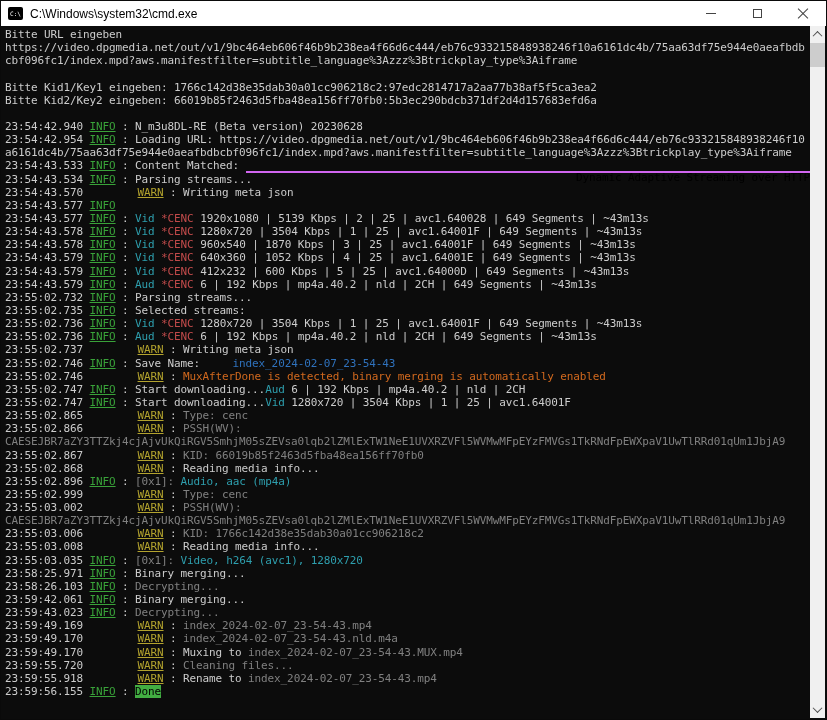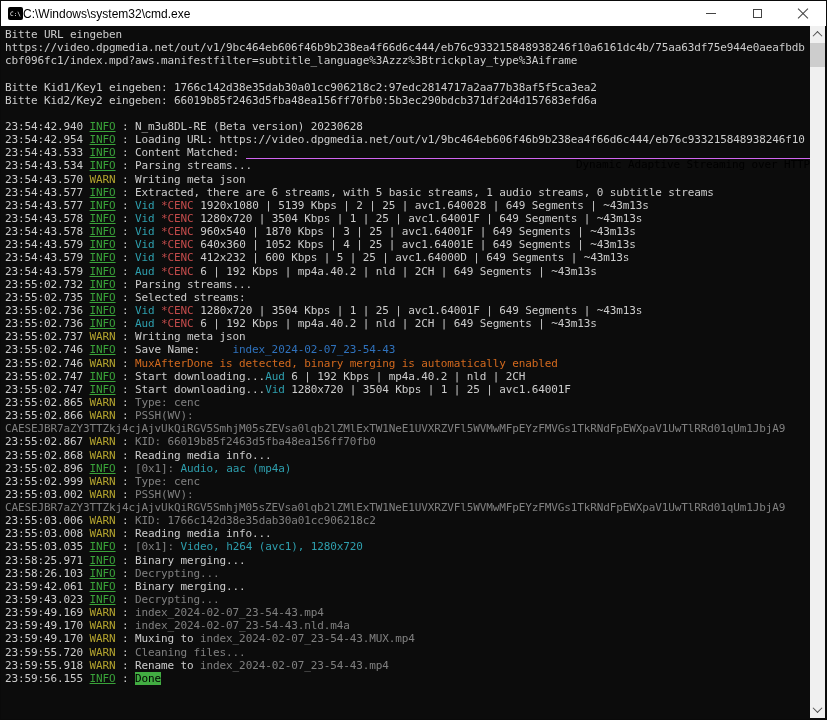--- a/index.html
+++ b/index.html
@@ -12,21 +12,21 @@
   .titlebar{
     height:25px;background:var(--titlebar_bg);display:flex;align-items:center;
     font-family:"Liberation Sans",sans-serif;
   }
   .cmd-icon{
     width:15px;height:13px;margin-left:7px;background:#000;border-radius:2px;
     color:#fff;font-size:6px;line-height:13px;text-align:center;flex:0 0 auto;
     font-family:"DejaVu Sans Mono",monospace;letter-spacing:0;
   }
   .title{
-    font-size:12px;color:var(--title_fg);white-space:nowrap;flex:1 1 auto;
+    margin-left:7px;font-size:12px;color:var(--title_fg);white-space:nowrap;flex:1 1 auto;
   }
   .win-buttons{display:flex;height:100%;flex:0 0 auto;}
   .wbtn{
     width:46px;height:100%;border:0;background:transparent;padding:0;margin:0;
     display:flex;align-items:center;justify-content:center;cursor:default;
   }
   .glyph-min{width:10px;height:1px;background:#444;display:block;}
   .glyph-max{width:9px;height:9px;border:1px solid #444;display:block;box-sizing:border-box;}
   .glyph-close{position:relative;width:12px;height:12px;display:block;}
   .glyph-close::before,.glyph-close::after{
@@ -38,21 +38,21 @@
   .console{position:absolute;top:25px;left:1px;right:1px;bottom:1px;background:var(--bg);}
   .output{
     position:absolute;top:1px;left:0;right:15px;bottom:0;overflow:hidden;
     padding:1px 0 0 3px;
     text-align:right;
   }
   .line{display:flex;height:13.15px;line-height:13.15px;font-size:11px;letter-spacing:-0.12px;}
   .seg{white-space:pre;flex:0 0 auto;}
   .s-t{color:var(--fg);}
   .s-info{color:var(--info);text-decoration:underline;}
-  .s-warn{color:var(--warn);}
+  .s-warn{color:var(--warn);text-decoration:underline;margin-left:48px;}
   .s-cyan{color:var(--cyan);}
   .s-red{color:var(--red);}
   .s-blue{color:var(--blue);margin-left:26px;}
   .s-orange{color:var(--orange);}
   .s-gray{color:var(--gray);}
   .s-hlm{background:var(--hl_magenta);color:#000;flex:1 1 auto;margin-top:12px;}
   .s-hlg{background:var(--hl_green);color:#000;}
   
   .scrollbar{
     position:absolute;top:0;right:0;bottom:0;width:15px;background:var(--scroll_track);
@@ -107,39 +107,41 @@
           <span class="seg s-t">23:54:42.940 </span>
           <span class="seg s-info">INFO</span>
           <span class="seg s-t"> : N_m3u8DL-RE (Beta version) 20230628</span>
         </div>
         <div class="line">
           <span class="seg s-t">23:54:42.954 </span>
           <span class="seg s-info">INFO</span>
           <span class="seg s-t"> : Loading URL: https://video.dpgmedia.net/out/v1/9bc464eb606f46b9b238ea4f66d6c444/eb76c933215848938246f10</span>
         </div>
         <div class="line">
+          <span class="seg s-t">a6161dc4b/75aa63df75e944e0aeafbdbcbf096fc1/index.mpd?aws.manifestfilter=subtitle_language%3Azzz%3Btrickplay_type%3Aiframe</span>
+        </div>
+        <div class="line">
           <span class="seg s-t">23:54:43.533 </span>
           <span class="seg s-info">INFO</span>
           <span class="seg s-t"> : Content Matched: </span>
           <span class="seg s-hlm">Dynamic Adaptive Streaming over HTTP</span>
         </div>
         <div class="line">
           <span class="seg s-t">23:54:43.534 </span>
           <span class="seg s-info">INFO</span>
           <span class="seg s-t"> : Parsing streams...</span>
         </div>
         <div class="line">
           <span class="seg s-t">23:54:43.570 </span>
           <span class="seg s-warn">WARN</span>
           <span class="seg s-t"> : Writing meta json</span>
         </div>
         <div class="line">
           <span class="seg s-t">23:54:43.577 </span>
           <span class="seg s-info">INFO</span>
-          <span class="seg s-t"> : Extracted, there are 6 streams, with 5 basic streams, 1 audio streams, 0 subtitle streams</span>
         </div>
         <div class="line">
           <span class="seg s-t">23:54:43.577 </span>
           <span class="seg s-info">INFO</span>
           <span class="seg s-t"> : </span>
           <span class="seg s-cyan">Vid</span>
           <span class="seg s-t"> </span>
           <span class="seg s-red">*CENC</span>
           <span class="seg s-t"> 1920x1080 | 5139 Kbps | 2 | 25 | avc1.640028 | 649 Segments | ~43m13s</span>
         </div>

